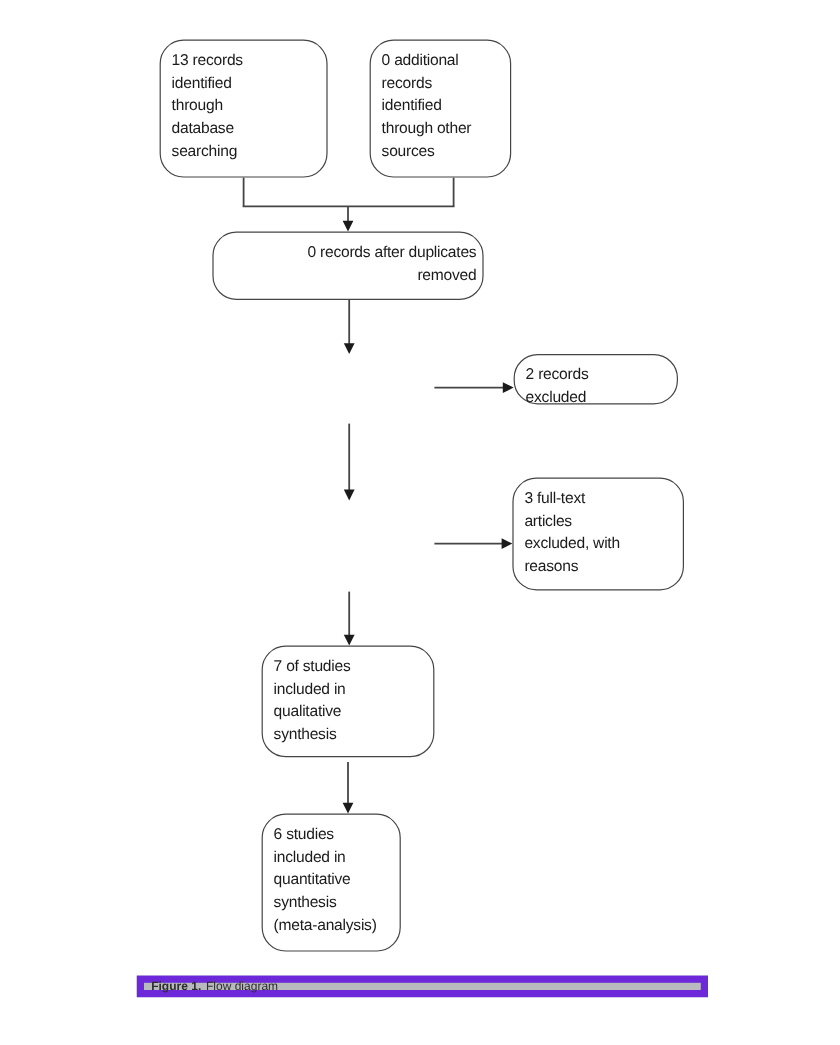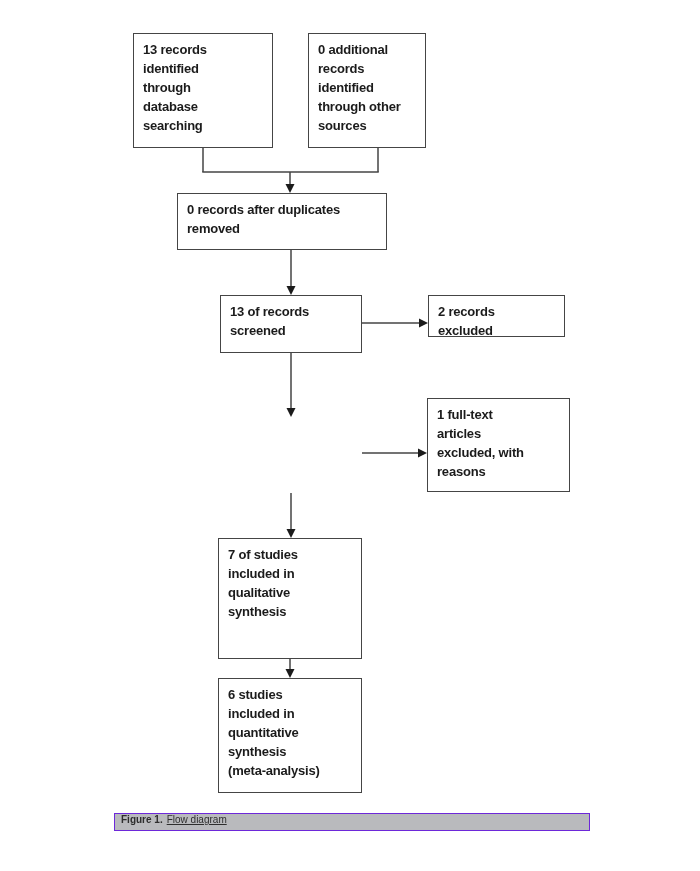--- a/index.html
+++ b/index.html
@@ -9,50 +9,50 @@
     height: 871px;
     background: #ffffff;
     font-family: "Liberation Sans", "DejaVu Sans", sans-serif;
     overflow: hidden;
   }
   .node {
     position: absolute;
     box-sizing: border-box;
     background: #ffffff;
     border: 1.5px solid #454545;
-    border-radius: 0;
+    border-radius: 20px;
     padding: 6px 5px 4px 9px;
     color: #1b1b1b;
     font-size: 13px;
-    font-weight: 700;
+    font-weight: 400;
     letter-spacing: -0.2px;
     line-height: 19px;
     white-space: pre-line;
   }
   .connector-layer {
     position: absolute;
     left: 0; top: 0;
     width: 700px; height: 871px;
     pointer-events: none;
   }
   .caption-bar {
     position: absolute;
     left: 114px; top: 813px;
     width: 476px; height: 18px;
     box-sizing: border-box;
     background: #b9babd;
-    border: 1px solid #6d28d9;
+    border: 6px solid #6d28d9;
     display: flex;
-    align-items: flex-start;
+    align-items: center;
     padding-left: 6px;
     font-size: 10px;
     color: #2e2e2e;
   }
   .caption-bar .cap-label { font-weight: 700; }
-  .caption-bar .cap-text { font-weight: 400; margin-left: 4px; text-decoration: underline; }
+  .caption-bar .cap-text { font-weight: 400; margin-left: 4px; }
 </style>
 </head>
 <body>
 
 <div class="page">
 
   <svg class="connector-layer" viewBox="0 0 700 871" xmlns="http://www.w3.org/2000/svg">
     <g stroke="#454545" stroke-width="1.5" fill="none">
 
       <line x1="203" y1="148" x2="203" y2="172"></line>
@@ -89,41 +89,39 @@
 through
 database
 searching</div>
 
   <div class="node" style="left:308px; top:33px;  width:118px; height:115px;">0 additional
 records
 identified
 through other
 sources</div>
 
-  <div class="node" style="left:177px; top:193px; width:210px; height:57px;">0 records after duplicates
+  <div class="node" style="left:177px; top:193px; width:226px; height:57px;text-align:right;">0 records after duplicates
 removed</div>
 
-  <div class="node" style="left:220px; top:295px; width:142px; height:58px;">13 of records
-screened</div>
 
   <div class="node" style="left:428px; top:295px; width:137px; height:42px;">2 records
 excluded</div>
 
 
-  <div class="node" style="left:427px; top:398px; width:143px; height:94px;">1 full-text
+  <div class="node" style="left:427px; top:398px; width:143px; height:94px;">3 full-text
 articles
 excluded, with
 reasons</div>
 
-  <div class="node" style="left:218px; top:538px; width:144px; height:121px;">7 of studies
+  <div class="node" style="left:218px; top:538px; width:144px; height:93px;">7 of studies
 included in
 qualitative
 synthesis</div>
 
-  <div class="node" style="left:218px; top:678px; width:144px; height:115px;">6 studies
+  <div class="node" style="left:218px; top:678px; width:116px; height:115px;">6 studies
 included in
 quantitative
 synthesis
 (meta-analysis)</div>
 
   <div class="caption-bar">
     <span class="cap-label">Figure 1.</span>
     <span class="cap-text">Flow diagram</span>
   </div>
 

